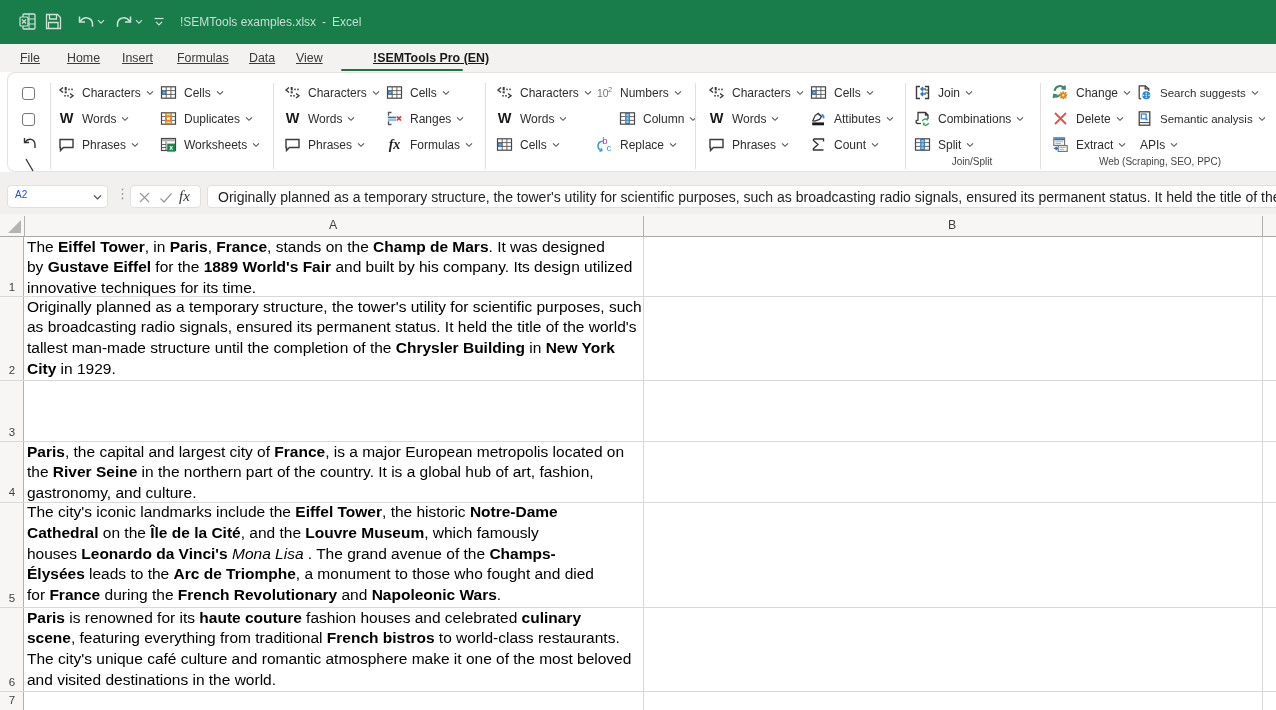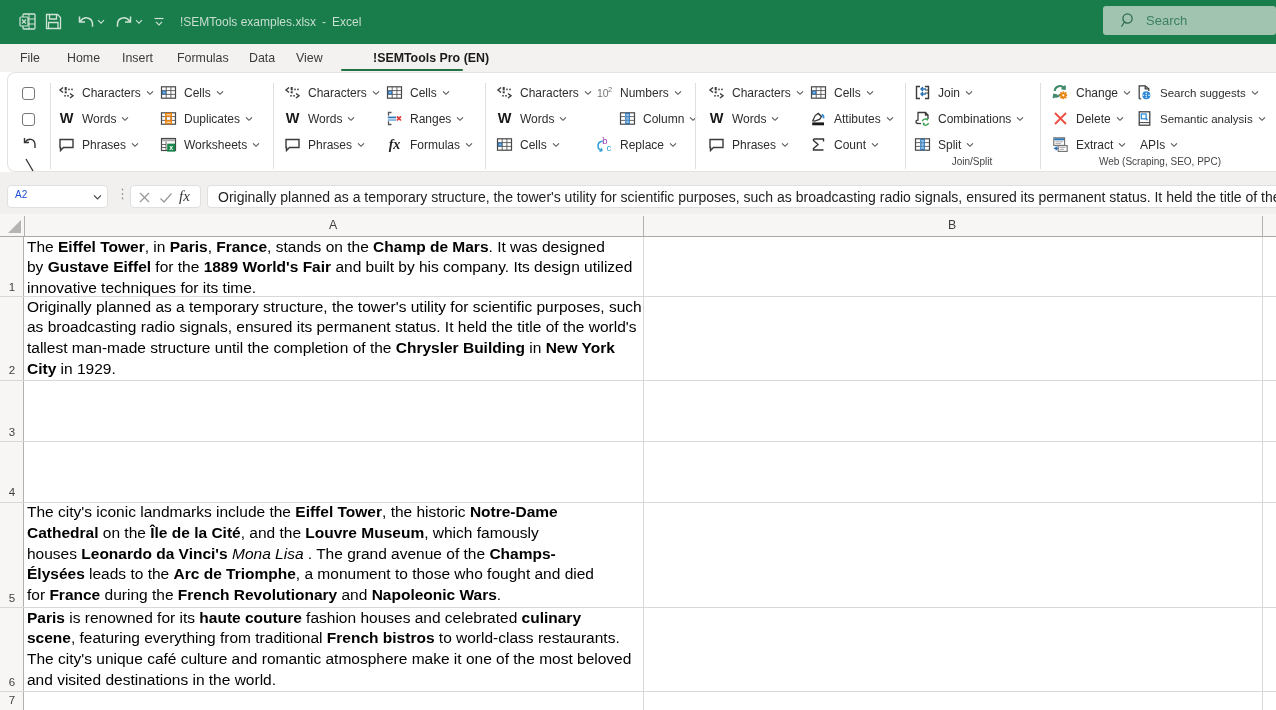--- a/index.html
+++ b/index.html
@@ -9,21 +9,21 @@
 
   
   #titlebar { left:0; top:0; width:1276px; height:44px; background:#187c4b; }
   .tbico { position:absolute; top:12px; }
   #titletext { position:absolute; left:180px; top:15px; font-size:12px; color:#c9dfd2; white-space:pre; }
   #searchbox { position:absolute; left:1103px; top:6px; width:173px; height:29px; background:#a0c4af; border-radius:3px; }
   #searchbox span { position:absolute; left:43px; top:7px; font-size:13px; color:#3c8161; }
 
   
   #tabrow { left:0; top:44px; width:1276px; height:28px; background:#f3f2f1; }
-  .tab { position:absolute; top:7px; font-size:12.4px; color:#3b3b3b; }
+  .tab { position:absolute; top:7px; font-size:12.4px; color:#3b3b3b;text-decoration:underline; }
   #activetab { font-weight:bold; color:#1a1a1a;margin-left:29px; }
   #tabunderline { position:absolute; left:341px; top:24.5px; width:122px; height:2.5px; background:#217346; border-radius:1px; }
 
   
   #ribbon { left:7px; top:72px; width:1269px; height:100px; background:#fff; border:1px solid #e4e3e2; border-right:none; border-radius:8px 0 0 8px; }
   .vsep { position:absolute; top:82px; height:86px; width:1px; background:#e0dfde; }
   .glabel { position:absolute; top:172px; font-size:13px; color:#444; letter-spacing:2.6px; transform:translateX(-50%); white-space:nowrap; }
   .glabel2 { position:absolute; top:155px; font-size:10px; color:#444; transform:translateX(-50%); white-space:nowrap; }
   .rb { position:absolute; height:18px; display:flex; align-items:center; white-space:nowrap; }
   .rb .lbl { font-size:12px; color:#2d2d2d; margin-left:7px; }
@@ -88,27 +88,20 @@
   </svg>
   <svg class="tbico" style="left:135px;top:19px" width="8" height="6" viewBox="0 0 8 6">
     <path d="M1 1.2 L4 4.2 L7 1.2" fill="none" stroke="#cfe2d6" stroke-width="1.1"></path>
   </svg>
 
   <svg class="tbico" style="left:153px;top:17px" width="12" height="10" viewBox="0 0 12 10">
     <line x1="1.5" y1="1.5" x2="10.5" y2="1.5" stroke="#cfe2d6" stroke-width="1.2"></line>
     <path d="M3 4.8 L6 7.8 L9 4.8" fill="none" stroke="#cfe2d6" stroke-width="1.2"></path>
   </svg>
   <div id="titletext">!SEMTools examples.xlsx  -  Excel</div>
-  <div id="searchbox">
-    <svg style="position:absolute;left:17px;top:6px" width="17" height="17" viewBox="0 0 17 17">
-      <circle cx="7.5" cy="6.5" r="4.6" fill="none" stroke="#2e6b4d" stroke-width="1.3"></circle>
-      <line x1="4.2" y1="10.5" x2="1.5" y2="14.5" stroke="#2e6b4d" stroke-width="1.3"></line>
-    </svg>
-    <span>Search</span>
-  </div>
 </div>
 
 <div id="tabrow" class="abs">
   <span class="tab" style="left:20px">File</span>
   <span class="tab" style="left:67px">Home</span>
   <span class="tab" style="left:122px">Insert</span>
   <span class="tab" style="left:177px">Formulas</span>
   <span class="tab" style="left:249px">Data</span>
   <span class="tab" style="left:296px">View</span>
   <span class="tab" id="activetab" style="left:344px">!SEMTools Pro (EN)</span>
@@ -598,17 +591,18 @@
   <span class="rnum" style="left:2px;top:249.5px">4</span>
   <span class="rnum" style="left:2px;top:355px">5</span>
   <span class="rnum" style="left:2px;top:439px">6</span>
   <span class="rnum" style="left:2px;top:457.5px">7</span>
 
   <div class="cell" style="top:0px">The <b>Eiffel Tower</b>, in <b>Paris</b>, <b>France</b>, stands on the <b>Champ de Mars</b>. It was designed<br>by <b>Gustave Eiffel</b> for the <b>1889 World's Fair</b> and built by his company. Its design utilized<br>innovative techniques for its time.</div>
 
   <div class="cell" style="top:60px">Originally planned as a temporary structure, the tower's utility for scientific purposes, such<br>as broadcasting radio signals, ensured its permanent status. It held the title of the world's<br>tallest man-made structure until the completion of the <b>Chrysler Building</b> in <b>New York</b><br><b>City</b> in 1929.</div>
 
 
+  <div class="cell" style="top:205px"><b>Paris</b>, the capital and largest city of <b>France</b>, is a major European metropolis located on<br>the <b>River Seine</b> in the northern part of the country. It is a global hub of art, fashion,<br>gastronomy, and culture.</div>
 
   <div class="cell" style="top:265.5px">The city's iconic landmarks include the <b>Eiffel Tower</b>, the historic <b>Notre-Dame</b><br><b>Cathedral</b> on the <b>Île de la Cité</b>, and the <b>Louvre Museum</b>, which famously<br>houses <b>Leonardo da Vinci's</b> <i>Mona Lisa</i> . The grand avenue of the <b>Champs-</b><br><b>Élysées</b> leads to the <b>Arc de Triomphe</b>, a monument to those who fought and died<br>for <b>France</b> during the <b>French Revolutionary</b> and <b>Napoleonic Wars</b>.</div>
 
   <div class="cell" style="top:371px"><b>Paris</b> is renowned for its <b>haute couture</b> fashion houses and celebrated <b>culinary</b><br><b>scene</b>, featuring everything from traditional <b>French bistros</b> to world-class restaurants.<br>The city's unique café culture and romantic atmosphere make it one of the most beloved<br>and visited destinations in the world.</div>
 </div>
 
 </body></html>

